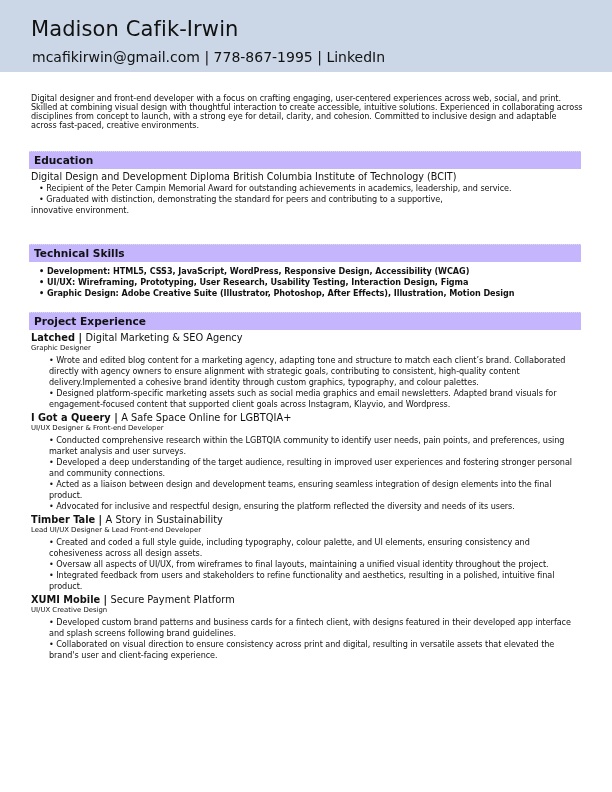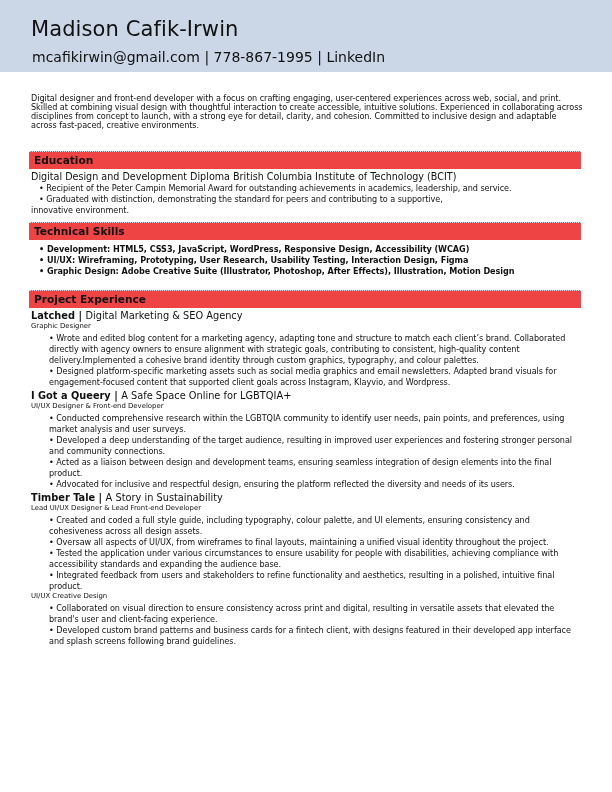--- a/index.html
+++ b/index.html
@@ -52,21 +52,21 @@
       font-size: 8.1px;
       line-height: 9px;
       width: 552px;
       letter-spacing: -0.05px;
     }
     .section {
       margin-top: 0;
     }
     .section-head {
       position: relative;
-      background: #ef4444;
+      background: #c4b5fd;
       border-top: 1px dotted #d7dce6;
       width: 552px;
       height: 18px;
       margin-left: -2px;
       padding-left: 5px;
       font-size: 10.6px;
       font-weight: bold;
       line-height: 17px;
       color: #111;
     }
@@ -133,21 +133,21 @@
         <span>Recipient of the Peter Campin Memorial Award for outstanding achievements in academics, leadership, and service.</span>
       </li>
       <li style="padding-left:0;">
         <span style="padding-left:8px;"></span><span>•</span>
         <span>Graduated with distinction, demonstrating the standard for peers and contributing to a supportive,</span><br>
         <span>innovative environment.</span>
       </li>
     </ul>
   </section>
 
-  <section class="section" style="margin-top:6px;">
+  <section class="section" style="margin-top:28px;">
     <div class="section-head">Technical Skills</div>
     <ul class="bullets" style="padding-left:8px; margin-top:4px;font-weight:bold;">
       <li><span>•</span> <span>Development: HTML5, CSS3, JavaScript, WordPress, Responsive Design, Accessibility (WCAG)</span></li>
       <li><span>•</span> <span>UI/UX: Wireframing, Prototyping, User Research, Usability Testing, Interaction Design, Figma</span></li>
       <li><span>•</span> <span>Graphic Design: Adobe Creative Suite (Illustrator, Photoshop, After Effects), Illustration, Motion Design</span></li>
     </ul>
   </section>
 
   <section class="section" style="margin-top:13px;">
     <div class="section-head">Project Experience</div>
@@ -177,26 +177,28 @@
     </div>
 
     <div>
       <div class="proj-title">
         <span class="pname">Timber Tale</span><span class="pname"> | </span><span>A Story in Sustainability</span>
       </div>
       <div class="proj-role">Lead UI/UX Designer &amp; Lead Front-end Developer</div>
       <ul class="proj-bullets">
         <li><span>•</span> <span>Created and coded a full style guide, including typography, colour palette, and UI elements, ensuring consistency and cohesiveness across all design assets.</span></li>
         <li><span>•</span> <span>Oversaw all aspects of UI/UX, from wireframes to final layouts, maintaining a unified visual identity throughout the project.</span></li>
-        <li><span>•</span> <span>Tested the application under various circumstances to ensure usability for people with disabilities, achieving compliance with accessibility standards and expanding the audience base.</span></li>
         <li><span>•</span> <span>Integrated feedback from users and stakeholders to refine functionality and aesthetics, resulting in a polished, intuitive final product.</span></li>
       </ul>
     </div>
 
     <div>
+      <div class="proj-title">
+        <span class="pname">XUMI Mobile</span><span class="pname"> | </span><span>Secure Payment Platform</span>
+      </div>
       <div class="proj-role">UI/UX Creative Design</div>
       <ul class="proj-bullets">
+        <li><span>•</span> <span>Developed custom brand patterns and business cards for a fintech client, with designs featured in their developed app interface and splash screens following brand guidelines.</span></li>
         <li><span>•</span> <span> Collaborated on visual direction to ensure consistency across print and digital, resulting in versatile assets that elevated the brand's user and client-facing experience.</span></li>
-        <li><span>•</span> <span>Developed custom brand patterns and business cards for a fintech client, with designs featured in their developed app interface and splash screens following brand guidelines.</span></li>
       </ul>
     </div>
   </section>
 </div>
 
 </body></html>

